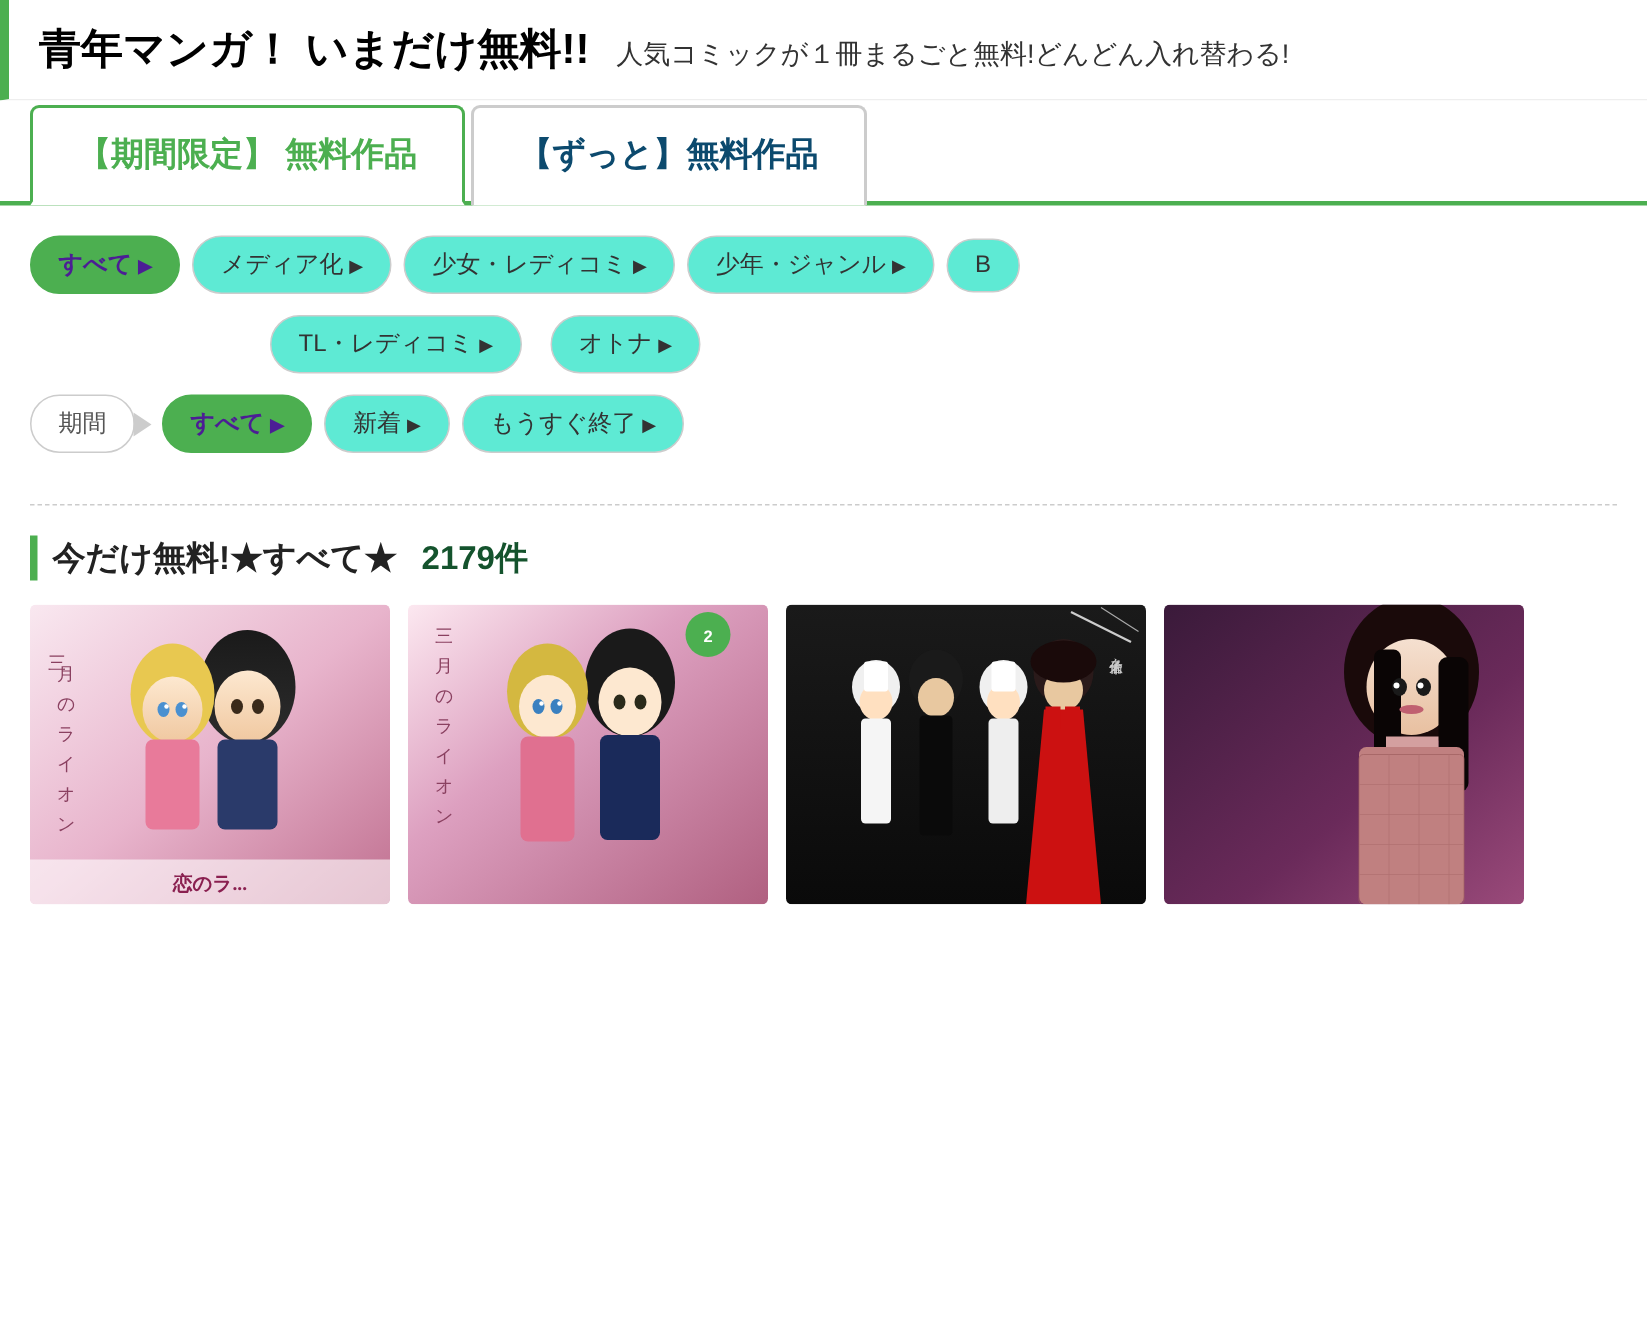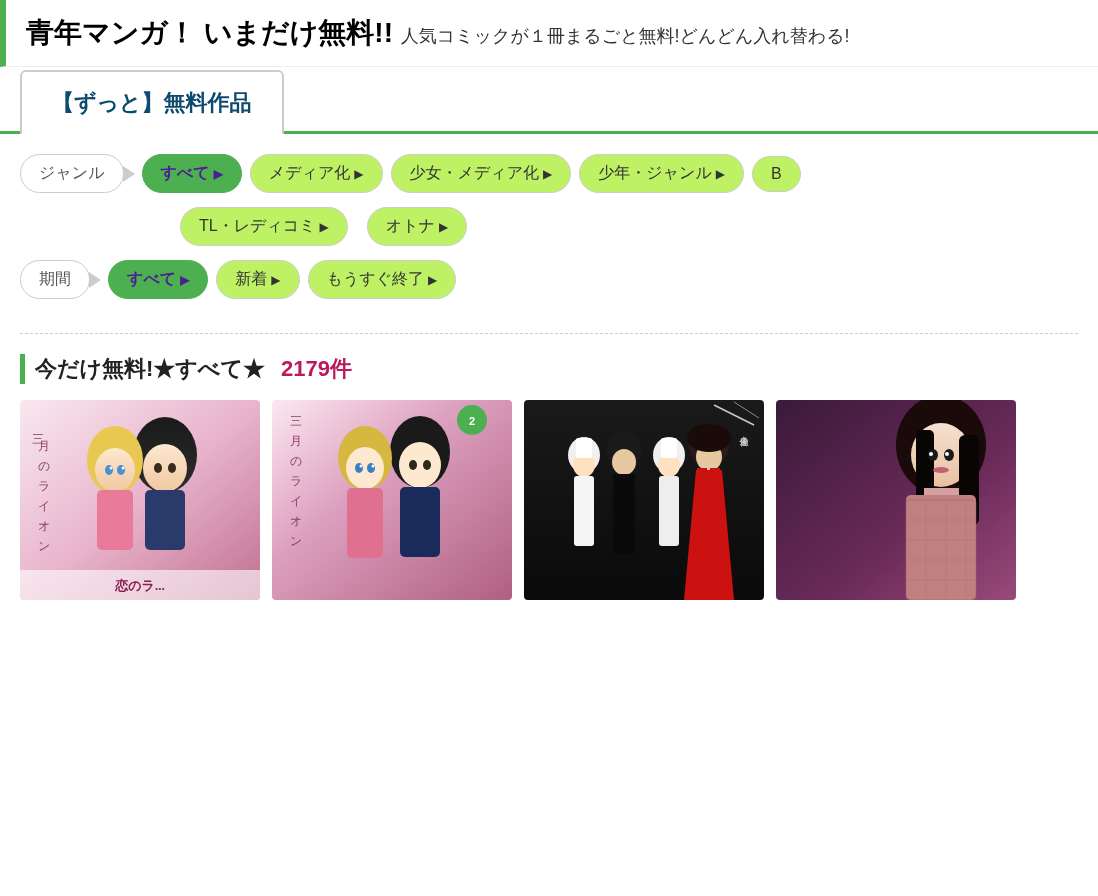--- a/index.html
+++ b/index.html
@@ -21,20 +21,21 @@
       overflow: hidden;
       border-bottom: 1px solid #eee;
     }
     .banner-highlight {
       color: #000;
     }
     .banner-sub {
       font-size: 18px;
       font-weight: normal;
       color: #333;
+      margin-left: 10px;
     }
 
     
     .tabs-container {
       border-bottom: 3px solid #4caf50;
       display: flex;
       padding: 0 20px;
       margin-top: 0;
       background: #fff;
     }
@@ -97,21 +98,21 @@
     .filter-label-wrapper {
       display: flex;
       align-items: center;
       margin-right: 10px;
     }
     .filter-btn {
       font-size: 16px;
       border: 1.5px solid #ccc;
       border-radius: 20px;
       padding: 8px 18px;
-      background: #bef264;
+      background: #5eead4;
       cursor: pointer;
       color: #333;
       white-space: nowrap;
       display: flex;
       align-items: center;
       gap: 4px;
     }
     .filter-btn.active {
       background: #4caf50;
       border-color: #4caf50;
@@ -135,21 +136,21 @@
     }
     .results-header {
       font-size: 22px;
       font-weight: bold;
       color: #222;
       margin-bottom: 16px;
       border-left: 5px solid #4caf50;
       padding-left: 10px;
     }
     .results-count {
-      color: #be185d;
+      color: #14532d;
       font-size: 22px;
       font-weight: bold;
       margin-left: 10px;
     }
 
     
     .books-grid {
       display: flex;
       gap: 12px;
       overflow: hidden;
@@ -166,41 +167,41 @@
   </style>
 </head>
 <body>
 
 <div class="banner">
   <span class="banner-highlight">青年マンガ！ いまだけ無料!!</span>
   <span class="banner-sub">人気コミックが１冊まるごと無料!どんどん入れ替わる!</span>
 </div>
 
 <div class="tabs-container">
+  <div class="tab active">
+    <span>【期間限定】 無料作品</span>
+  </div>
   <div class="tab">
     <span>【ずっと】無料作品</span>
   </div>
 </div>
 
 <div class="filters-section">
 
   <div class="filter-row">
-    <div class="filter-label-wrapper">
-      <div class="filter-label">ジャンル</div>
-    </div>
     <button class="filter-btn active">
       <span>すべて</span>
       <span class="arrow">▶</span>
     </button>
     <button class="filter-btn">
       <span>メディア化</span>
       <span class="arrow">▶</span>
     </button>
     <button class="filter-btn">
-      <span>少女・メディア化</span>
+      <span>少女・レディコミ</span>
       <span class="arrow">▶</span>
     </button>
     <button class="filter-btn">
       <span>少年・ジャンル</span>
       <span class="arrow">▶</span>
     </button>
     <button class="filter-btn">
       <span>B</span>
     </button>
   </div>

